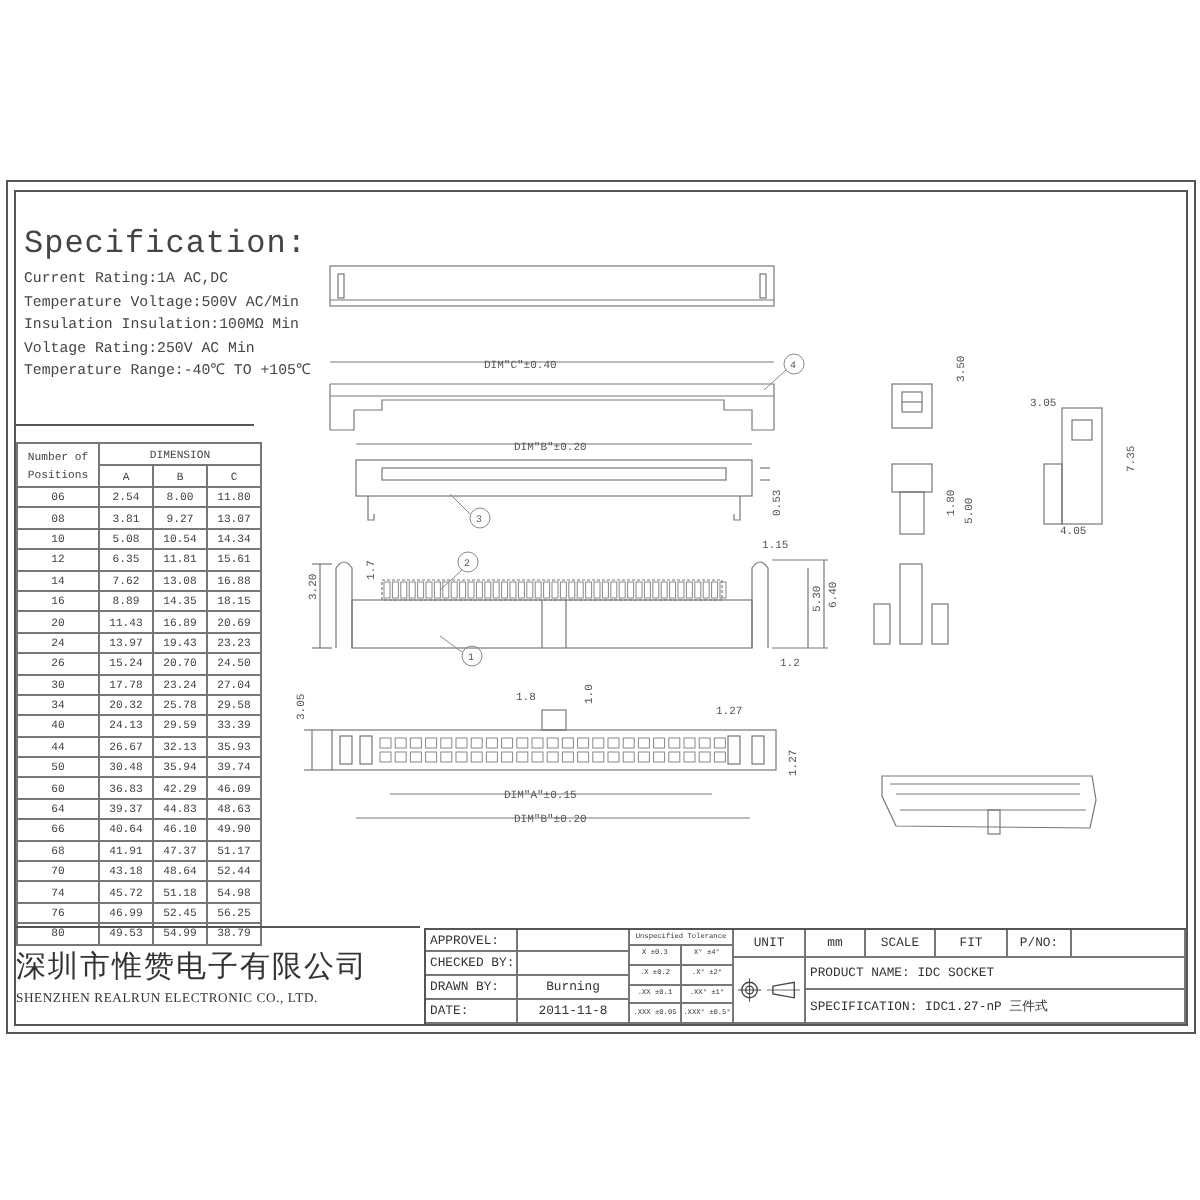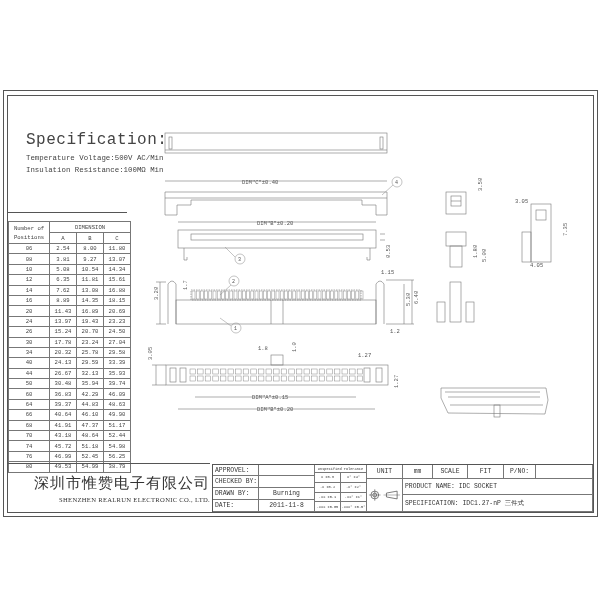--- a/index.html
+++ b/index.html
@@ -1,46 +1,49 @@
 <!DOCTYPE html>
 <html><head>
 <meta charset="utf-8">
 <style>
   html,body{margin:0;padding:0;background:#fff;}
   body{width:600px;height:600px;position:relative;overflow:hidden;font-family:"Liberation Serif","DejaVu Serif",serif;color:#333;}
   .frame-outer{position:absolute;left:3px;top:90px;width:593px;height:425px;border:1px solid #555;}
   .frame-inner{position:absolute;left:7px;top:95px;width:585px;height:416px;border:1px solid #555;}
-  .spec{position:absolute;left:26px;top:113px;margin-top:18px;}
+  .spec{position:absolute;left:12px;top:113px;}
   .spec-title{font-family:"Liberation Mono","DejaVu Sans Mono",monospace;font-size:16px;color:#444;letter-spacing:0.5px;margin:0 0 4px 0;}
   .spec-line{font-family:"Liberation Mono","DejaVu Sans Mono",monospace;font-size:7.4px;line-height:11.6px;color:#444;white-space:nowrap;}
   .spec-rule{position:absolute;left:7px;top:212px;width:120px;border-top:1px solid #555;}
   table.dim{position:absolute;left:8px;top:221px;border-collapse:collapse;font-family:"Liberation Mono","DejaVu Sans Mono",monospace;font-size:5.6px;color:#444;}
   table.dim td,table.dim th{border:1px solid #777;text-align:center;font-weight:normal;padding:0;height:9.4px;line-height:9px;}
   table.dim th.hdr{height:10px;}
   table.dim .c0{width:40px;}
   table.dim .c1,table.dim .c2,table.dim .c3{width:26px;}
-  .company{position:absolute;left:8px;top:463px;width:202px;height:48px;border-top:1px solid #555;text-align:right;}
+  .company{position:absolute;left:8px;top:463px;width:202px;height:48px;border-top:1px solid #555;text-align:left;}
   .company-cn{font-family:"DejaVu Serif","Liberation Serif",serif;font-size:15px;color:#333;margin-top:10px;letter-spacing:1px;}
   .company-en{font-family:"Liberation Serif",serif;font-size:6.6px;color:#333;margin-top:3px;letter-spacing:0.3px;}
   .tb{position:absolute;left:212px;top:464px;width:380px;height:47px;border-left:1px solid #555;border-top:1px solid #555;font-family:"Liberation Mono","DejaVu Sans Mono",monospace;font-size:6.4px;color:#333;}
   .cell{position:absolute;border-right:1px solid #777;border-bottom:1px solid #777;box-sizing:border-box;display:flex;align-items:center;padding-left:2px;white-space:nowrap;overflow:hidden;}
   .center{justify-content:center;padding-left:0;}
   .tiny{font-size:3.6px;}
   svg.draw{position:absolute;left:0;top:0;}
 </style>
 </head>
 <body>
 
 <div class="frame-outer"></div>
 <div class="frame-inner"></div>
 
 <div class="spec">
   <div class="spec-title">Specification:</div>
+  <div class="spec-line">Current Rating:1A AC,DC</div>
   <div class="spec-line">Temperature Voltage:500V AC/Min</div>
-  <div class="spec-line">Insulation Resistance:100MΩ Min</div>
+  <div class="spec-line">Insulation Insulation:100MΩ Min</div>
+  <div class="spec-line">Voltage Rating:250V AC Min</div>
+  <div class="spec-line">Temperature Range:-40℃ TO +105℃</div>
 </div>
 <div class="spec-rule"></div>
 
 <table class="dim">
   <thead>
     <tr>
       <th class="c0 hdr" rowspan="2">Number of Positions</th>
       <th class="hdr" colspan="3">DIMENSION</th>
     </tr>
     <tr>

